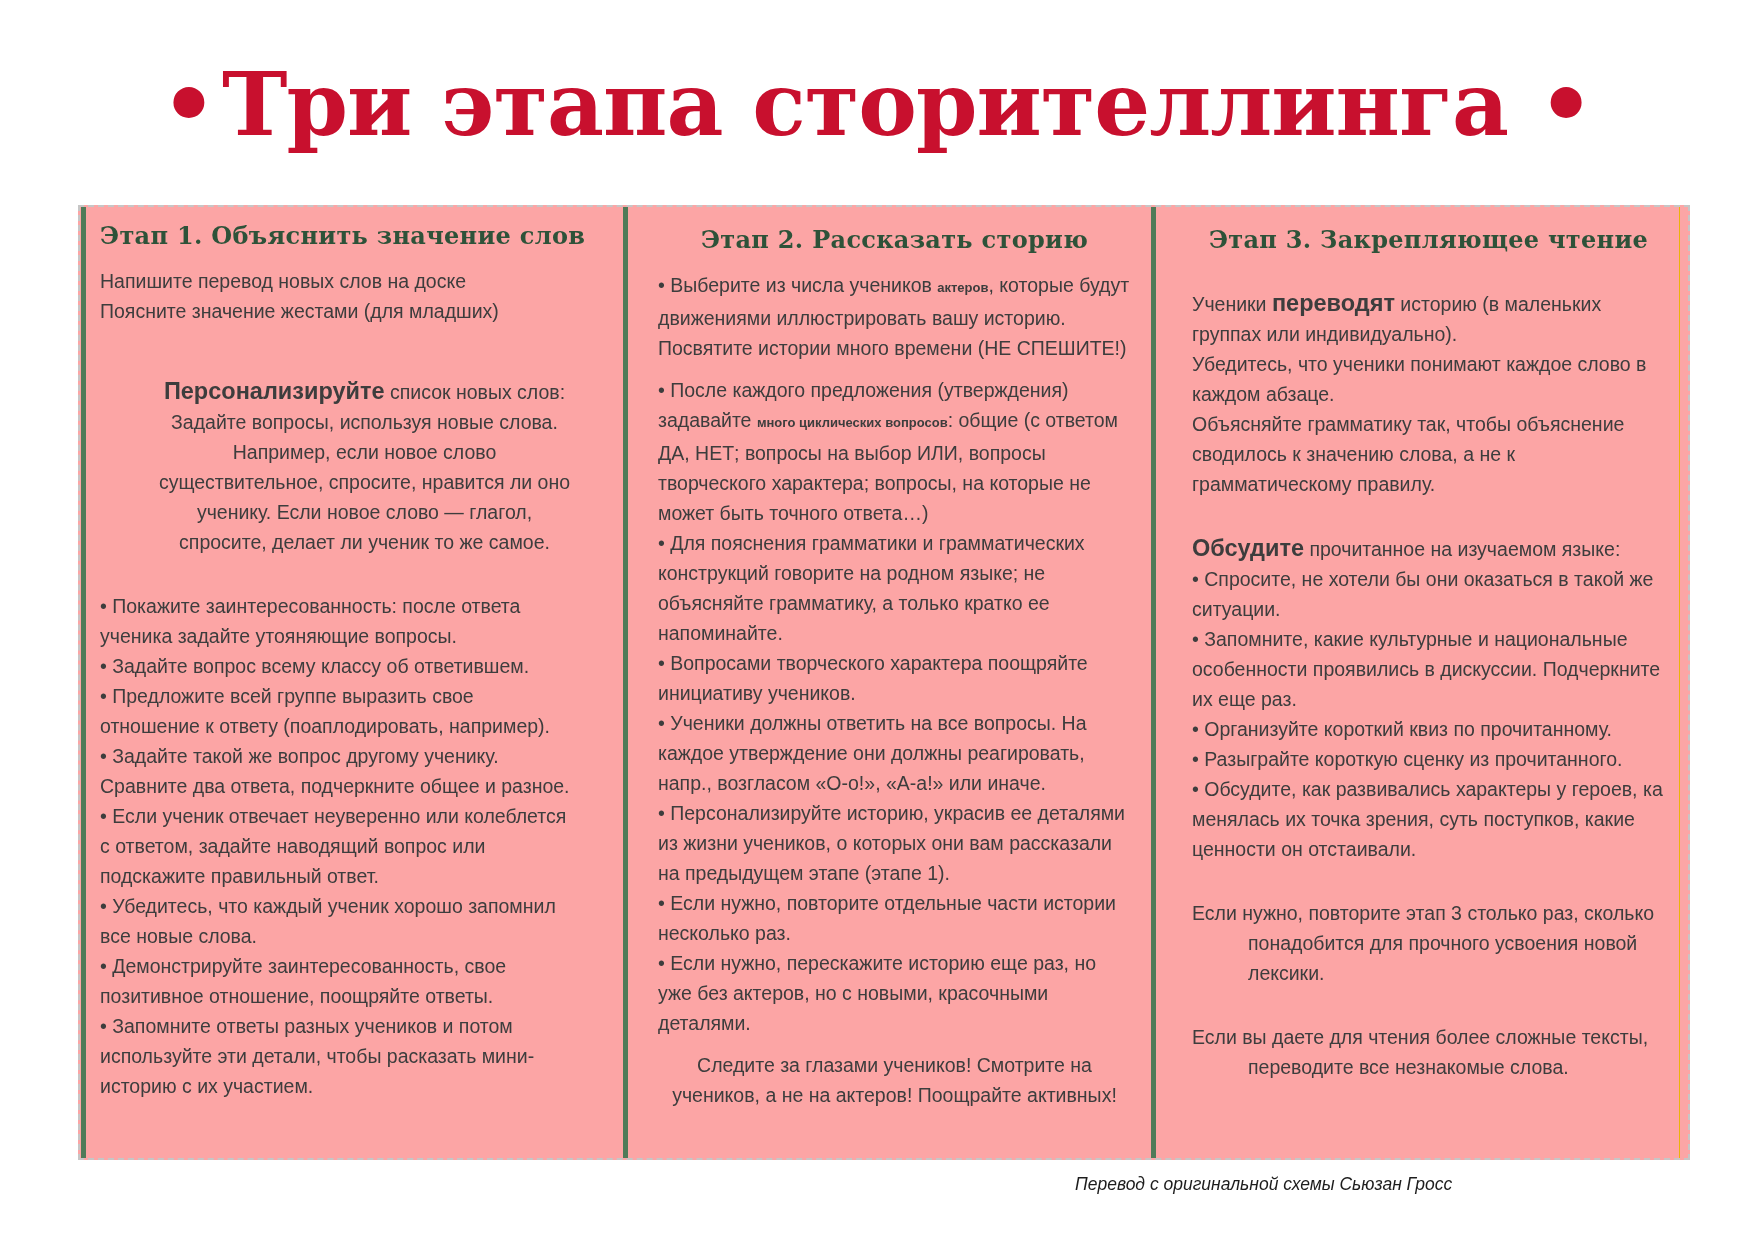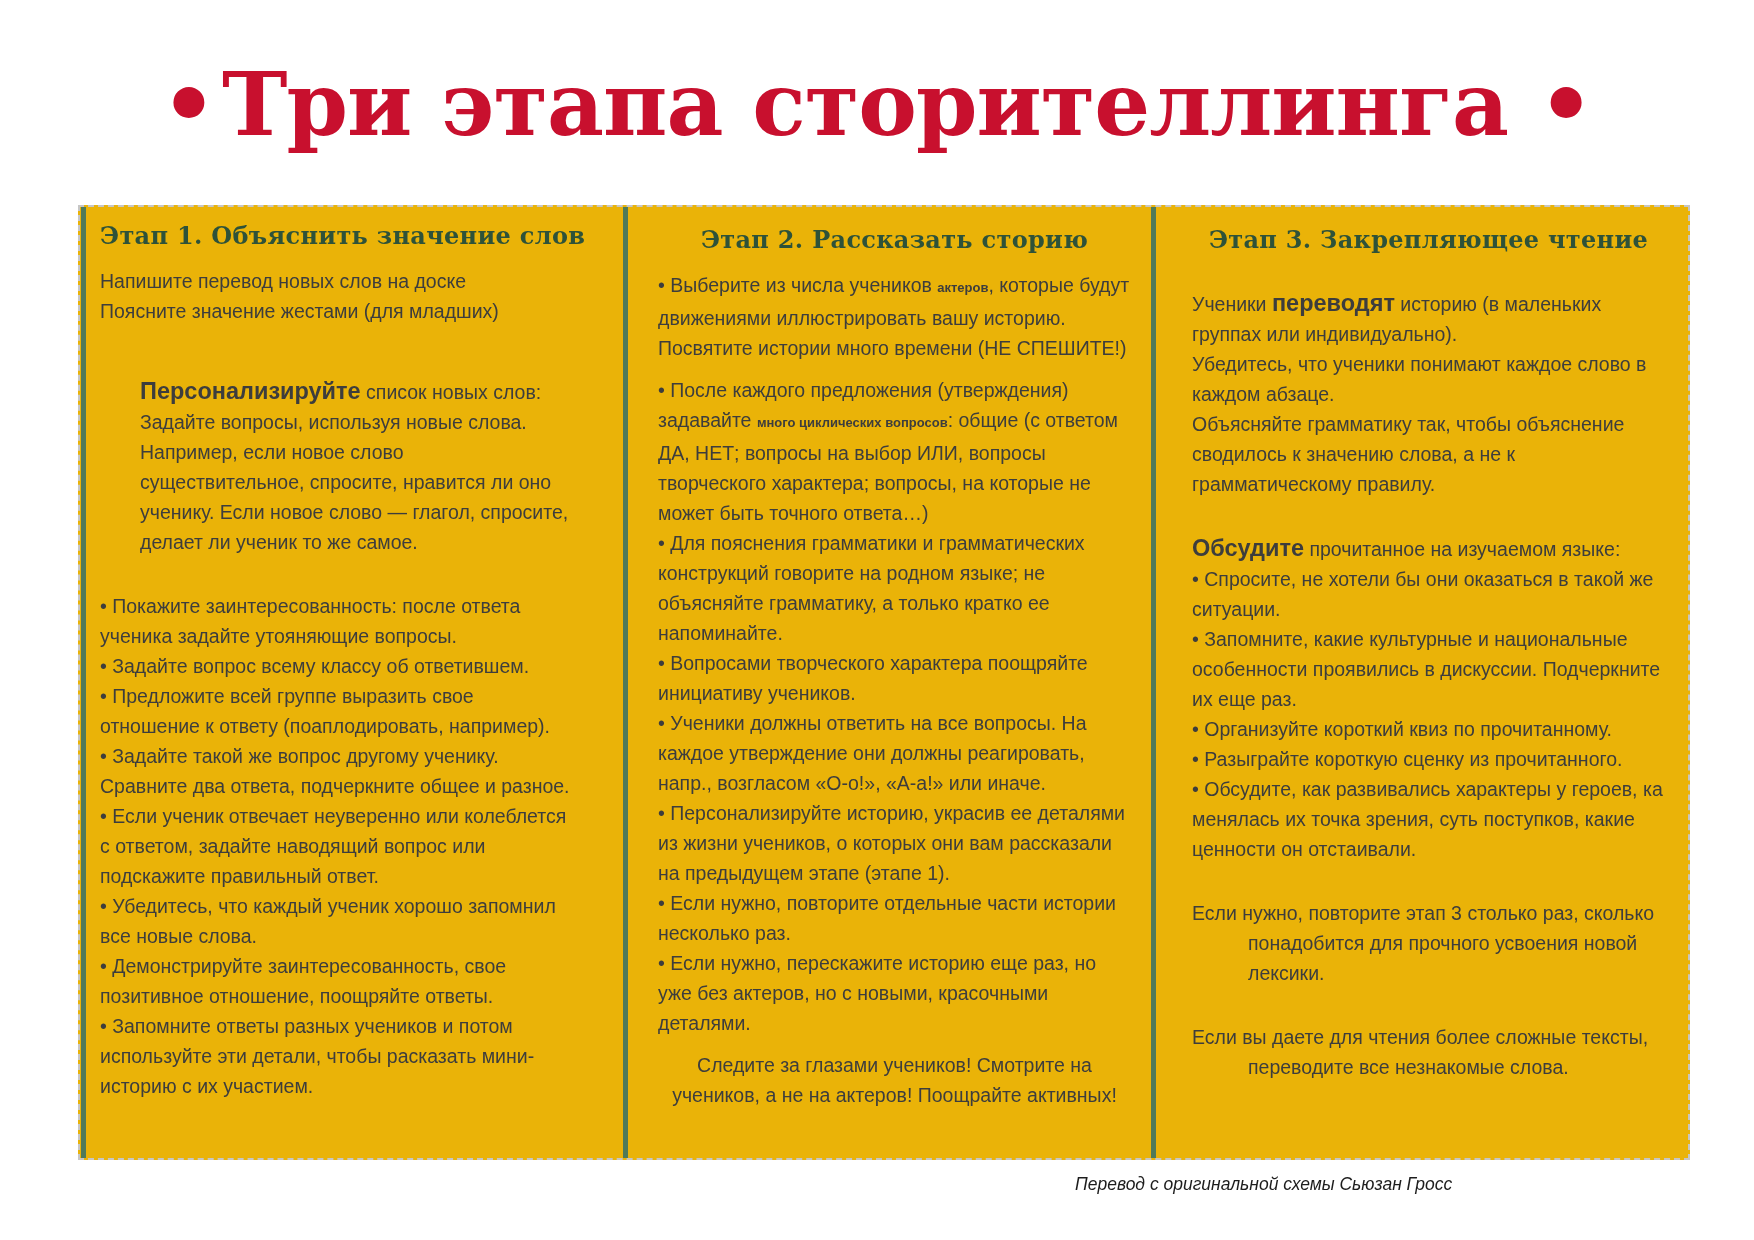--- a/index.html
+++ b/index.html
@@ -15,39 +15,39 @@
     white-space:nowrap;
   }
   .dot-left{margin-right:6px;}
   .dot-right{margin-left:30px;}
   .board{
     box-sizing:border-box;
     margin:50px 64px 0 78px;height:955px;
     border:2px dashed #c6c6c6;
     display:flex;align-items:stretch;
     padding:0 8px 0 1px;
-    background:#eab308;
+    background:#fca5a5;
   }
   .col{
     flex:1 1 0;box-sizing:border-box;min-width:0;
     border-left:5px solid #4f7a58;
   }
   .col:last-child{border-right:1px solid #eab308;}
   .col:nth-child(1){padding:14px 50px 0 14px;}
   .col:nth-child(2){padding:18px 20px 0 30px;}
   .col:nth-child(3){padding:18px 14px 0 36px;}
   .col-header{
     margin:0 0 16px;text-align:center;white-space:nowrap;
     font-family:"DejaVu Serif",serif;font-weight:700;
     font-size:24px;color:#2e5239;letter-spacing:.3px;
   }
   .col-body{font-size:19.5px;line-height:30px;color:#3d3d3d;}
   .para{margin:0;}
   .k-lines{white-space:pre-line;}
-  .k-indent{margin-left:40px;}
+  .k-indent{margin-left:56px;text-align:center;}
   .k-center{text-align:center;}
   .k-hang{padding-left:56px;text-indent:-56px;}
   .g-lg{margin-top:50px;}
   .g-md{margin-top:34px;}
   .g-sm{margin-top:12px;}
   .s-bold{font-weight:bold;font-size:13px;}
   .s-lead{font-weight:bold;font-size:23.5px;}
   .credit{
     margin:14px 0 0 1075px;
     font-style:italic;font-size:17.5px;color:#1d1d1d;

